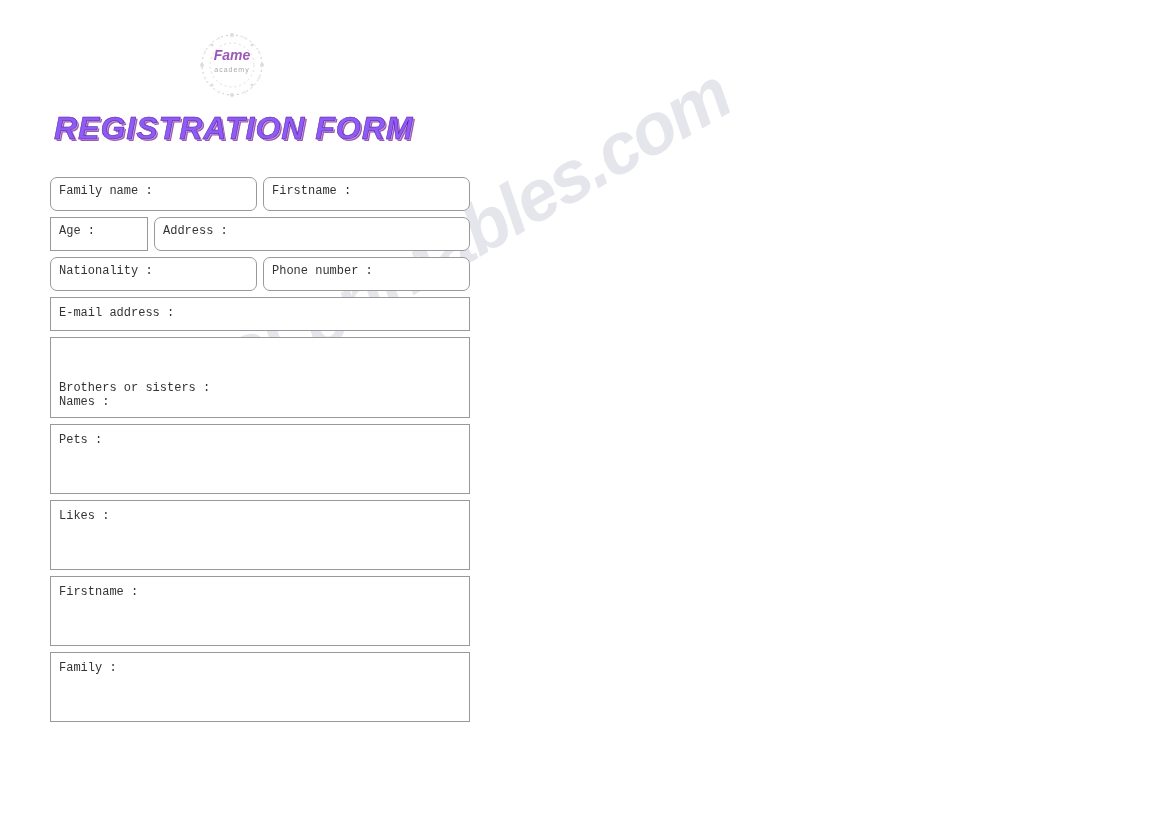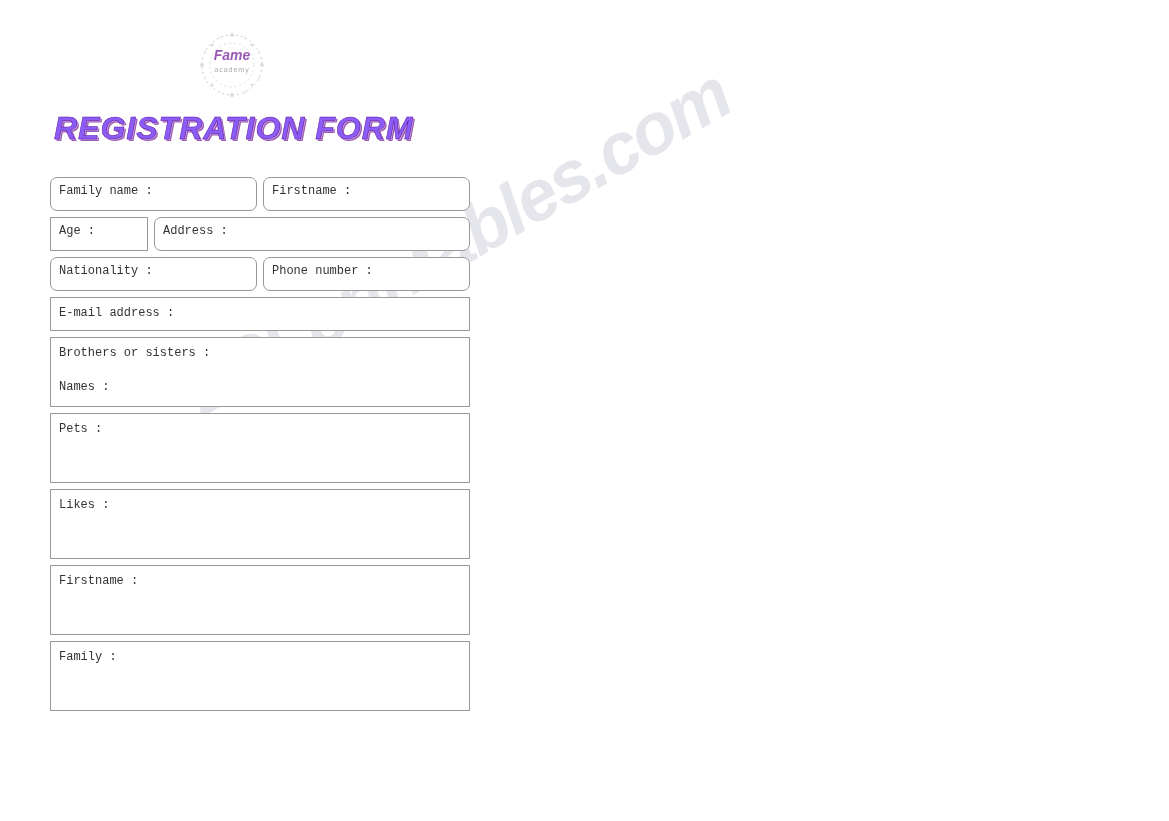--- a/index.html
+++ b/index.html
@@ -126,21 +126,22 @@
       min-height: 70px;
     }
 
     .form-field-tall .field-label {
       display: block;
     }
 
     .brothers-content {
       display: flex;
       flex-direction: column;
-      gap: 20px;
+      gap: 0;
+      margin-top: 35px;
     }
   </style>
 </head>
 <body>
 
 <div class="page">
 
   <div class="watermark">ZSLprintables.com</div>
 
   <div class="content">

